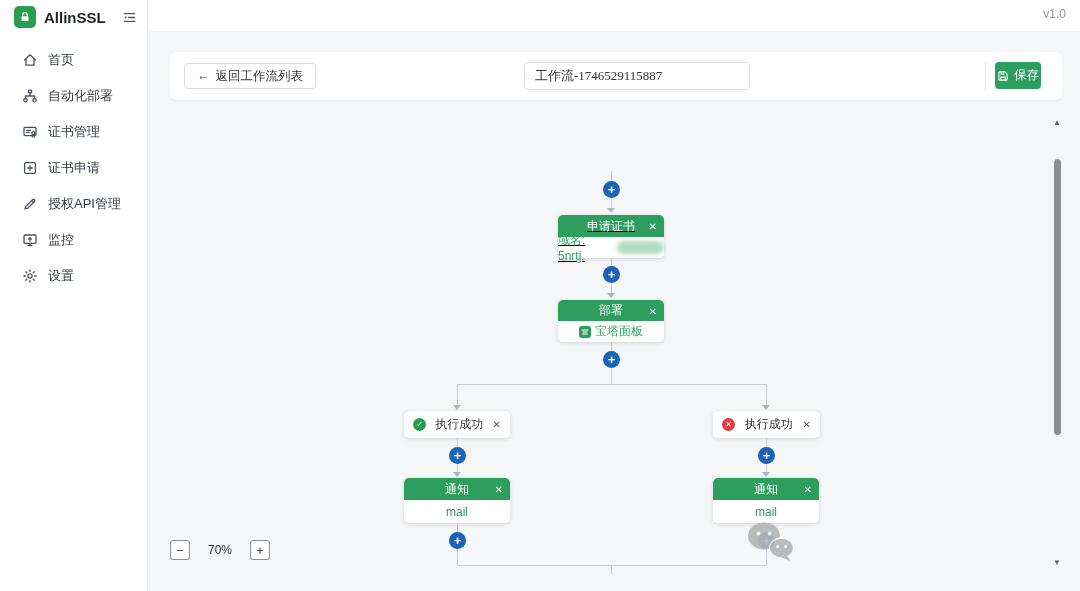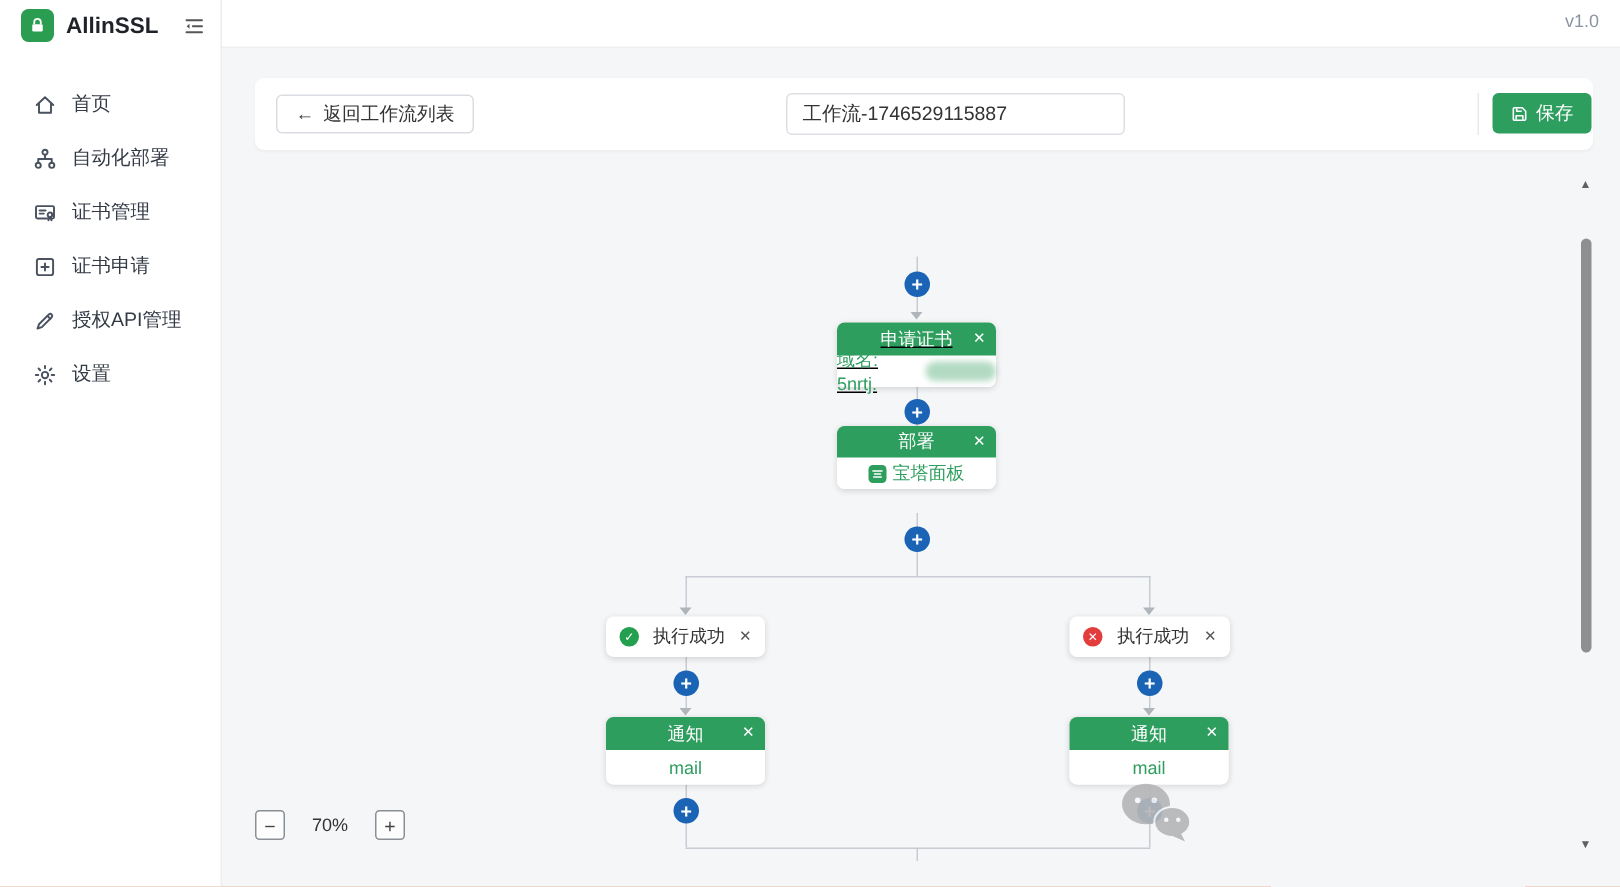--- a/index.html
+++ b/index.html
@@ -1,41 +1,41 @@
 <!DOCTYPE html>
 <html><head>
 <meta charset="utf-8">
 <style>
   * { margin:0; padding:0; box-sizing:border-box; }
   html,body { width:1080px; height:591px; overflow:hidden; }
   body { font-family:"Liberation Sans","DejaVu Sans",sans-serif; background:#fff; }
-  .app { position:relative; width:1080px; height:591px; background:#c2410c; }
+  .app { position:relative; width:1080px; height:591px; background:#eab308; }
 
   
   .sidebar { position:absolute; left:0; top:0; width:148px; height:591px; background:#fff; border-right:1px solid #ebedf0; z-index:5; }
   .logo-row { display:flex; align-items:center; gap:8px; padding:6px 10px 6px 14px; height:34px; }
   .logo-badge { width:22px; height:22px; background:#2a9d50; border-radius:5px; display:flex; align-items:center; justify-content:center; flex:0 0 auto; }
   .app-name { font-weight:bold; font-size:15px; color:#1f2329; flex:1; }
   .collapse-btn { color:#555; display:flex; cursor:pointer; }
   .nav { padding-top:8px; }
-  .nav-item { display:flex; align-items:flex-end; gap:10px; padding:0 10px 0 22px; height:36px; font-size:13px; color:#333a45; cursor:pointer; }
+  .nav-item { display:flex; align-items:center; gap:10px; padding:0 10px 0 22px; height:36px; font-size:13px; color:#333a45; cursor:pointer; }
   .nav-item svg { flex:0 0 auto; }
 
   
   .topbar { position:absolute; left:148px; top:0; width:932px; height:32px; background:#fff; border-bottom:1px solid #eef0f2; z-index:4; }
   .version { position:absolute; right:14px; top:7px; font-size:12px; color:#8a93a3; }
 
   
   .main { position:absolute; left:148px; top:32px; width:932px; height:559px; background:#f5f6f8; overflow:hidden; }
 
   .toolbar { position:absolute; left:22px; top:20px; width:892px; height:48px; background:#fff; border-radius:6px; box-shadow:0 1px 2px rgba(0,0,0,.04); z-index:3; }
   .back-btn { position:absolute; left:14px; top:11px; height:26px; padding:0 12px; background:#fff; border:1px solid #d9dce1; border-radius:4px; font-size:12.5px; color:#333; display:flex; align-items:center; gap:6px; cursor:pointer; font-family:inherit; }
-  .wf-input { position:absolute; left:354px; top:10px; width:226px; height:28px; border:1px solid #dcdfe4; border-radius:4px; padding:0 10px; font-size:13px; color:#333; background:#fff; font-family:Liberation Sans, sans-serif; outline:none; }
+  .wf-input { position:absolute; left:354px; top:10px; width:226px; height:28px; border:1px solid #dcdfe4; border-radius:4px; padding:0 10px; font-size:13px; color:#333; background:#fff; font-family:Liberation Serif, serif; outline:none; }
   .tb-divider { position:absolute; left:815px; top:10px; width:1px; height:28px; background:#e8eaed; }
-  .save-btn { position:absolute; left:825px; top:10px; height:27px; padding:0 12px; background:#2e9e5e; border:none; border-radius:4px; color:#fff; font-size:12.5px; display:flex; align-items:center; gap:5px; cursor:pointer; font-family:inherit; }
+  .save-btn { position:absolute; left:825px; top:10px; height:27px; padding:0 2px; background:#2e9e5e; border:none; border-radius:4px; color:#fff; font-size:12.5px; display:flex; align-items:center; gap:5px; cursor:pointer; font-family:inherit; }
 
   
   .vline { position:absolute; width:1px; background:#c8ccd2; }
   .hline { position:absolute; height:1px; background:#c8ccd2; }
   .arrow-down { position:absolute; width:0; height:0; border-left:4px solid transparent; border-right:4px solid transparent; border-top:5px solid #b0b5bc; }
 
   .plus-btn { position:absolute; width:17px; height:17px; border-radius:50%; background:#1a63b5; color:#fff; font-size:13px; font-weight:bold; display:flex; align-items:center; justify-content:center; line-height:1; cursor:pointer; z-index:2; }
 
   
   .node { position:absolute; width:106px; border-radius:5px; box-shadow:0 1px 4px rgba(0,0,0,.14); background:#fff; z-index:2; }
@@ -118,20 +118,28 @@
             <path d="M8 5.6 V10.4 M5.6 8 H10.4"></path>
           </svg>
         <span>证书申请</span>
       </div>
       <div class="nav-item">
         <svg width="16" height="16" viewBox="0 0 16 16" stroke="#4a5260" stroke-width="1.3" fill="none" stroke-linecap="round" stroke-linejoin="round">
             <path d="M3 13 L4 10.2 L10.6 3.6 a1.35 1.35 0 0 1 1.9 1.9 L5.9 12.1 L3 13 Z"></path>
             <path d="M9.6 4.6 l1.9 1.9"></path>
           </svg>
         <span>授权API管理</span>
+      </div>
+      <div class="nav-item">
+        <svg width="16" height="16" viewBox="0 0 16 16" stroke="#4a5260" stroke-width="1.3" fill="none" stroke-linecap="round" stroke-linejoin="round">
+            <rect x="2" y="3" width="12" height="8.4" rx="1"></rect>
+            <path d="M6 13.6 h4 M8 11.4 v2.2"></path>
+            <path d="M8 9.2 V5.8 M6.6 7.1 L8 5.8 L9.4 7.1"></path>
+          </svg>
+        <span>监控</span>
       </div>
       <div class="nav-item">
         <svg width="16" height="16" viewBox="0 0 16 16" stroke="#4a5260" stroke-width="1.3" fill="none" stroke-linecap="round">
             <circle cx="8" cy="8" r="2.1"></circle>
             <path d="M8 1.9 V3.5 M8 12.5 V14.1 M1.9 8 H3.5 M12.5 8 H14.1 M3.7 3.7 L4.8 4.8 M11.2 11.2 L12.3 12.3 M12.3 3.7 L11.2 4.8 M4.8 11.2 L3.7 12.3"></path>
           </svg>
         <span>设置</span>
       </div>
     </nav>
   </aside>
@@ -204,21 +212,21 @@
       <div class="node-header" style="height:22px;">
         <span>申请证书</span>
         <span class="close">✕</span>
       </div>
       <div class="node-body" style="height:21px;">
         <span>域名: 5nrtj.</span>
         <span class="redacted"></span>
       </div>
     </div>
 
-    <div class="node" style="left:410px;top:252px;">
+    <div class="node" style="left:410px;top:268px;">
       <div class="node-header" style="height:21px;">
         <span>部署</span>
         <span class="close">✕</span>
       </div>
       <div class="node-body" style="height:21px;">
         <span class="provider-icon">
           <svg width="8" height="8" viewBox="0 0 8 8">
               <path d="M1 2 H7 M2 4 H6 M1.5 6 H6.5" stroke="#fff" stroke-width="1.1" stroke-linecap="round"></path>
             </svg>
         </span>

